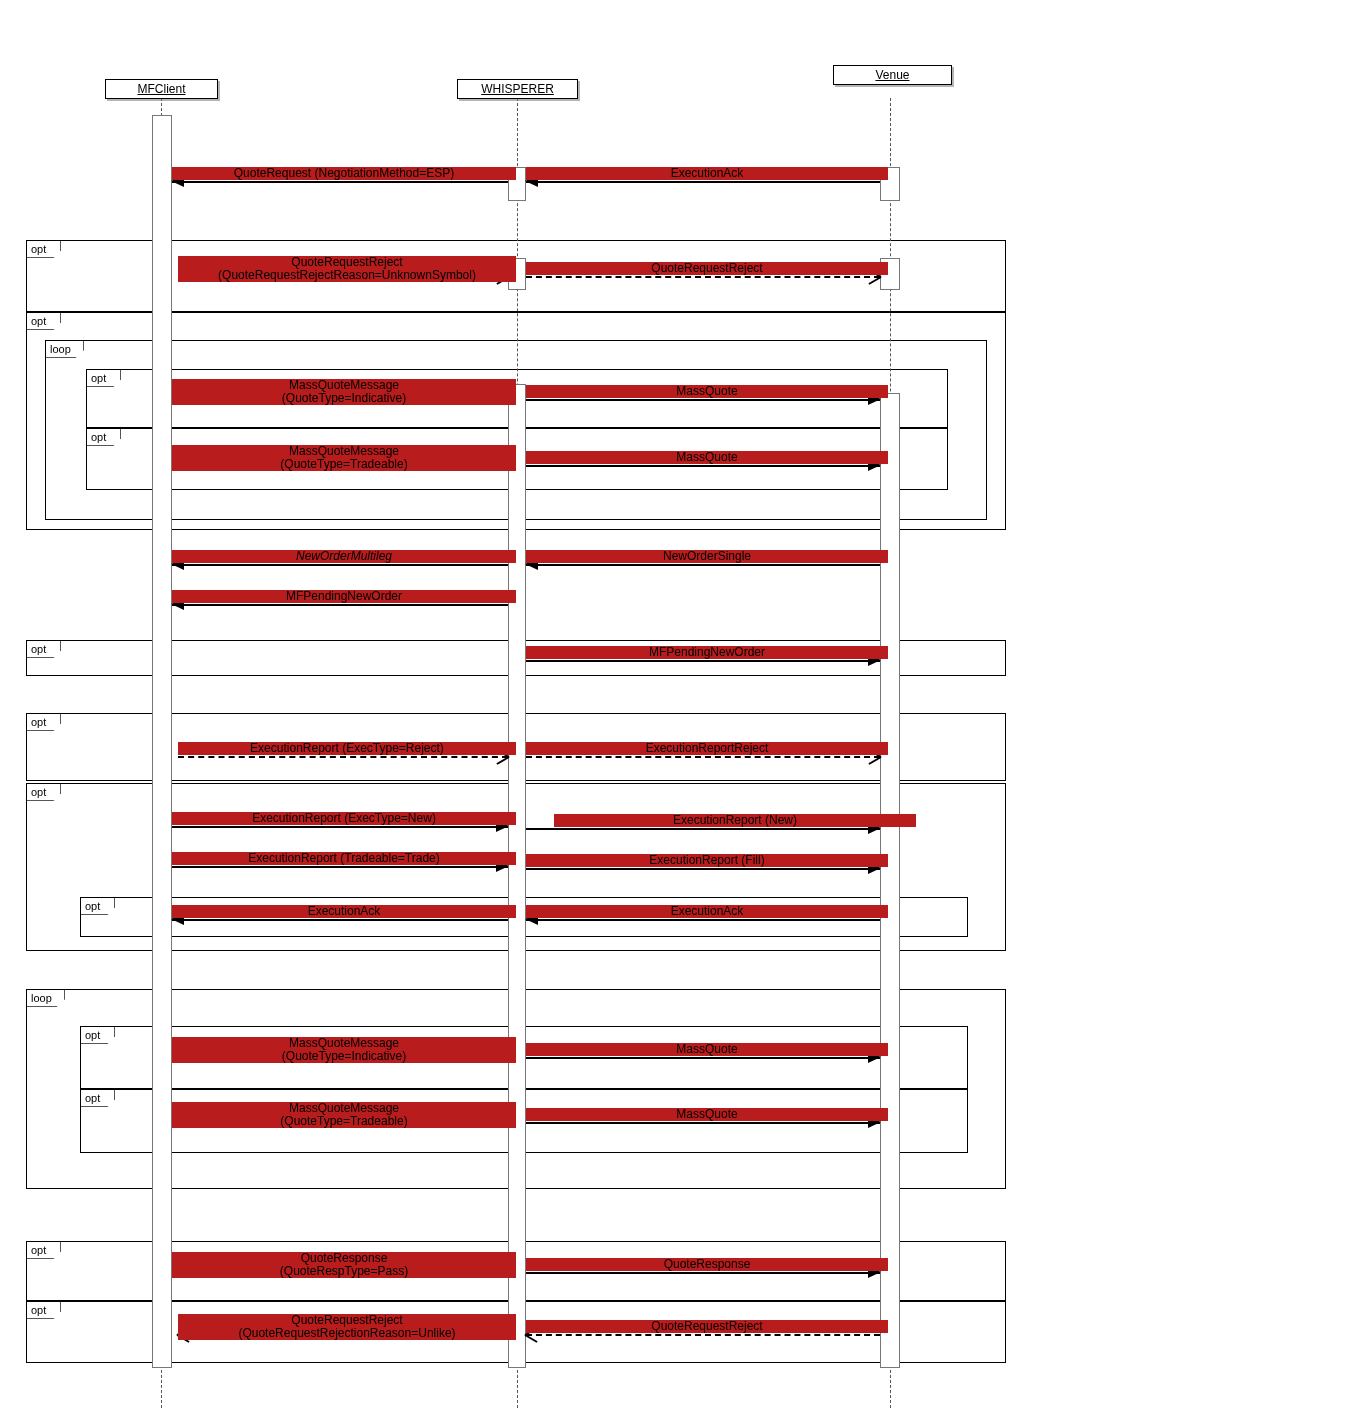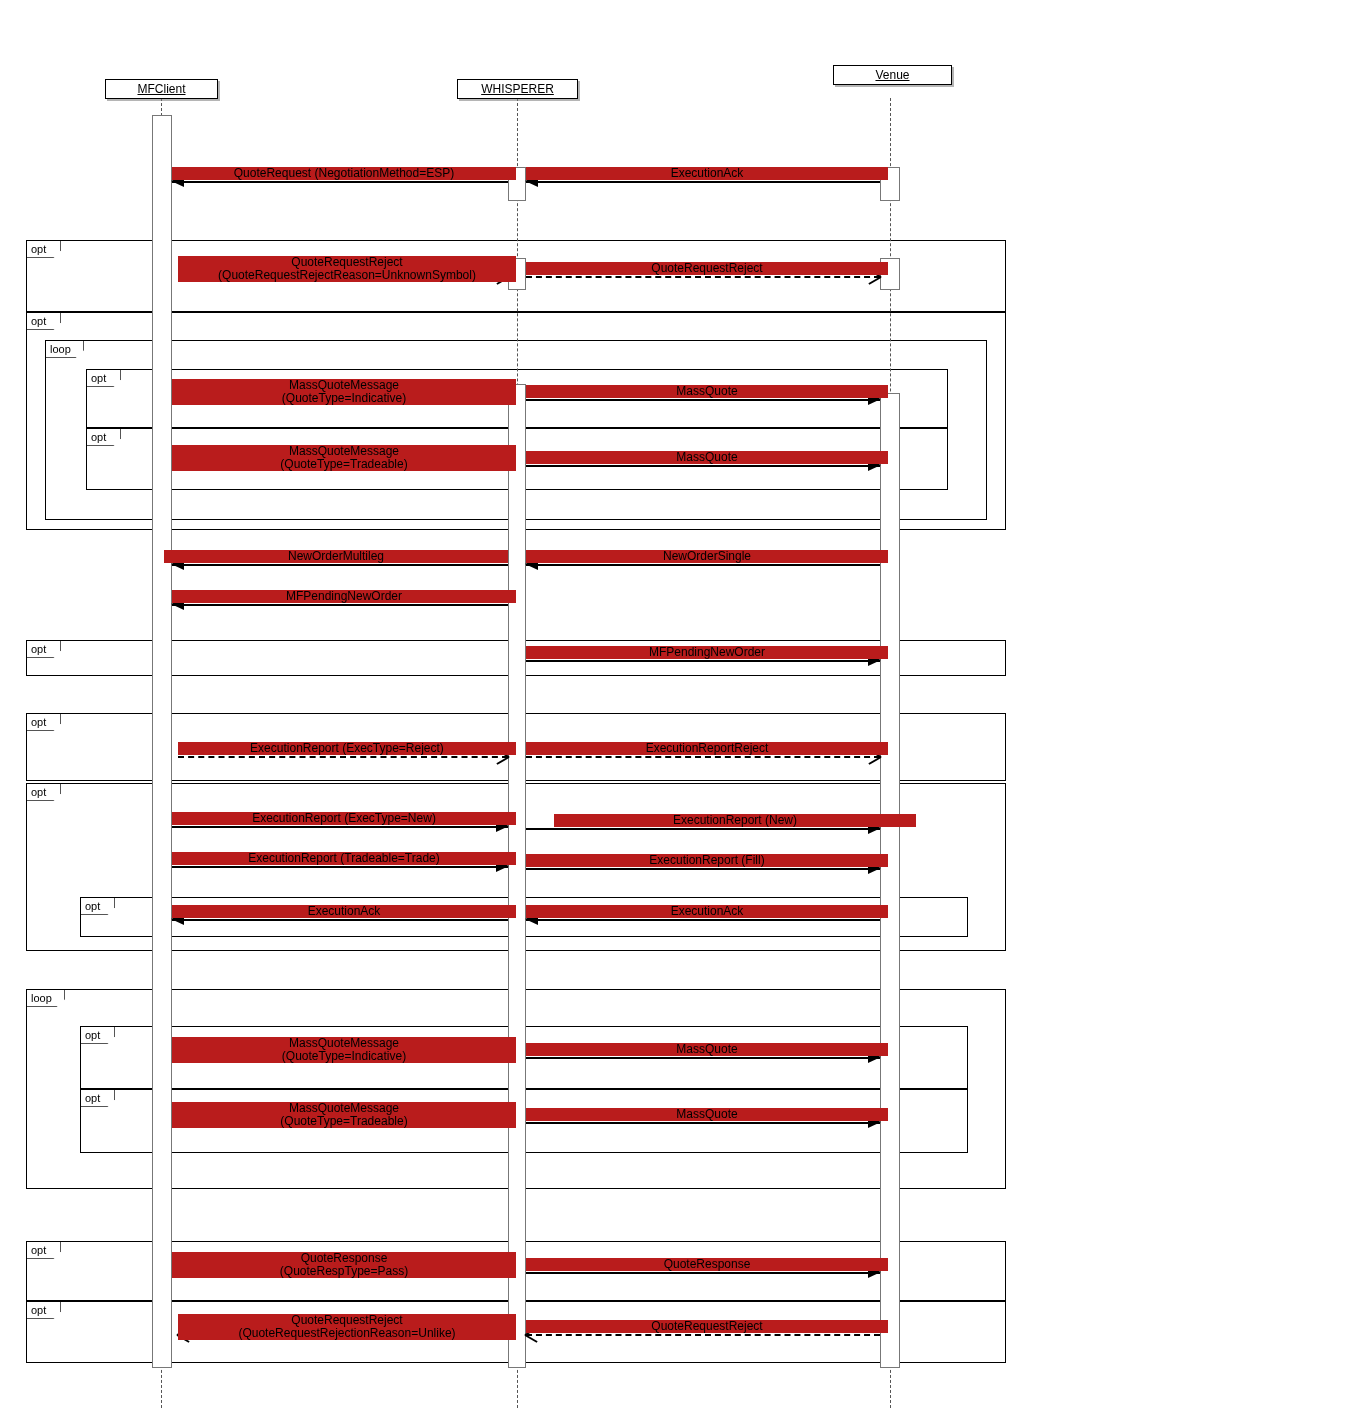--- a/index.html
+++ b/index.html
@@ -256,21 +256,21 @@
       <div class="line"></div>
       <div class="arrow-head right"></div>
     </div>
     <div class="msg-label" style="left: 526px; width: 354px; top: 451px;">
       <div>MassQuote</div>
     </div>
     <div class="msg" style="left: 172px; top: 564px; width: 336px;">
       <div class="line"></div>
       <div class="arrow-head left"></div>
     </div>
-    <div class="msg-label" style="left: 164px; width: 336px; top: 550px;">
+    <div class="msg-label" style="left: 172px; width: 336px; top: 550px; font-style: italic;">
       <div>NewOrderMultileg</div>
     </div>
     <div class="msg" style="left: 526px; top: 564px; width: 354px;">
       <div class="line"></div>
       <div class="arrow-head left"></div>
     </div>
     <div class="msg-label" style="left: 526px; width: 354px; top: 550px;">
       <div>NewOrderSingle</div>
     </div>
     <div class="msg" style="left: 172px; top: 604px; width: 336px;">

